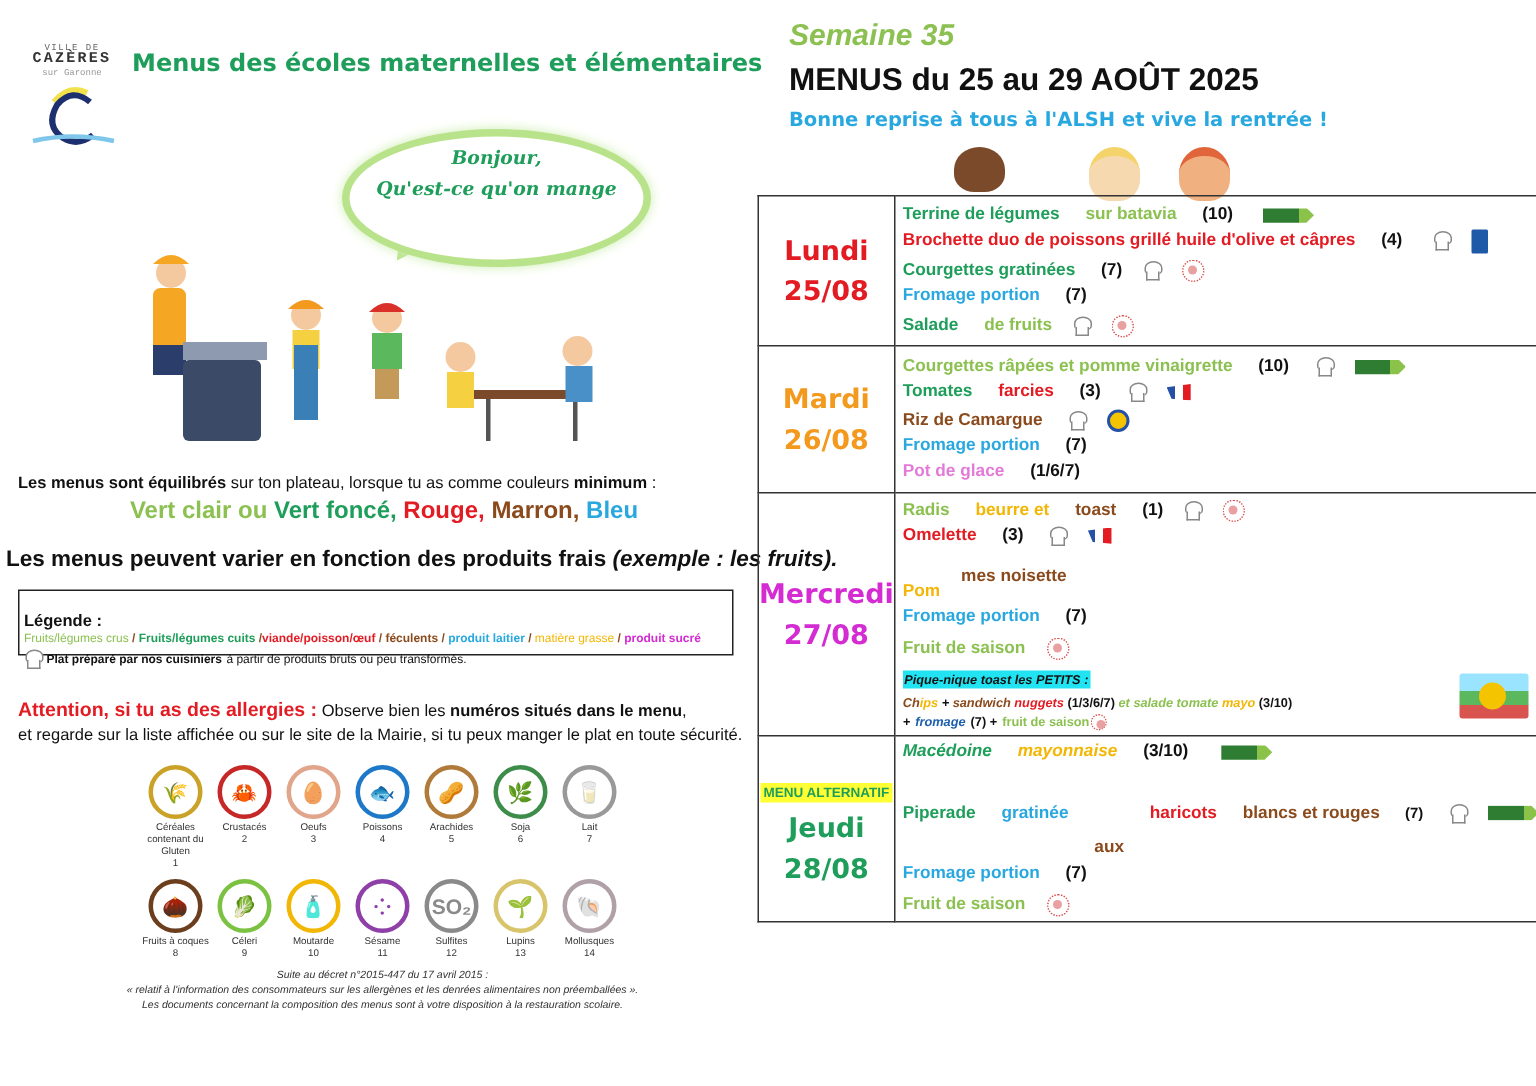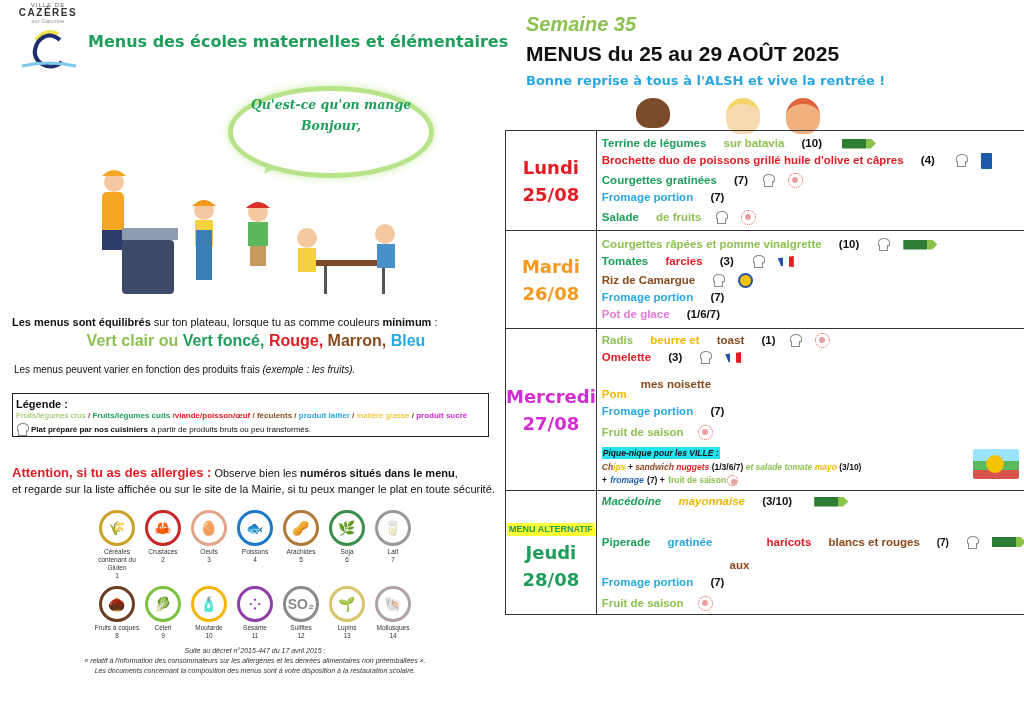--- a/index.html
+++ b/index.html
@@ -11,21 +11,21 @@
   .c-red{color:#e31b23;}
   .c-brn{color:#8b4a1c;}
   .c-blu{color:#29a8e0;}
   .c-yel{color:#f2b705;}
   .c-pnk{color:#e27ad8;}
   .c-mag{color:#d42bd3;}
   .c-org{color:#f39a1e;}
   .c-navy{color:#1d5fae;}
 
   
-  .logo{left:12px;top:2px;width:72px;height:78px;}
+  .logo{left:12px;top:28px;width:72px;height:78px;font-family:Liberation Mono, monospace;}
   .logo .l1{font-size:6px;letter-spacing:1px;text-align:center;color:#666;}
   .logo .l2{font-size:10px;letter-spacing:1.5px;text-align:center;color:#333;font-weight:bold;line-height:10px;}
   .logo .l3{font-size:6px;text-align:center;color:#999;}
   .logo svg{display:block;margin:2px auto 0;}
 
   .main-title{left:88px;top:32px;font-family:"DejaVu Sans",sans-serif;font-weight:bold;font-size:16px;color:#1e9e5a;}
   .week{left:526px;top:13px;font-style:italic;font-weight:bold;font-size:20px;color:#8cc152;}
   .menus-title{left:526px;top:42px;font-weight:bold;font-size:21px;color:#111;}
   .greeting{left:526px;top:73px;font-family:"DejaVu Sans",sans-serif;font-size:13px;color:#29a8e0;font-weight:bold;}
 
@@ -36,22 +36,22 @@
   
   .bubble{left:228px;top:86px;width:196px;height:82px;border-radius:50%;border:5px solid #b9e38a;box-shadow:0 0 8px #cdeeb0;background:#fff;}
   .bubble-tail{left:258px;top:150px;width:0;height:0;border-left:14px solid transparent;border-right:14px solid transparent;border-top:26px solid #b9e38a;transform:rotate(35deg);}
   .bubble-text{left:228px;top:94px;width:206px;text-align:center;font-family:"DejaVu Serif",serif;font-style:italic;font-weight:bold;font-size:12.5px;line-height:21px;color:#1e9e5a;}
 
   
   .scene{left:92px;top:160px;width:320px;height:140px;}
 
   .balance{left:12px;top:316px;font-size:11px;}
   .balance-colors{left:0;width:512px;top:332px;text-align:center;font-weight:bold;font-size:16px;}
-  .vary{left:14px;top:364px;font-size:10px;}
-  .legend{left:12px;top:393px;width:477px;height:44px;border:1px solid #222;box-sizing:border-box;padding:4px 3px;}
+  .vary{left:4px;top:364px;font-size:15px;font-weight:bold;}
+  .legend{left:12px;top:393px;width:477px;height:44px;border:1px solid #222;box-sizing:border-box;padding:14px 3px;}
   .legend .lt{font-weight:bold;font-size:11px;}
   .legend .lc{font-size:8px;font-weight:bold;white-space:nowrap;margin-top:1px;}
   .legend .lp{font-size:8px;margin-top:3px;display:flex;align-items:center;gap:3px;}
   .attention{left:12px;top:465px;font-size:11px;line-height:16px;width:495px;}
   .attention .big{font-size:13px;font-weight:bold;color:#e31b23;}
 
   
   .allergens{left:94px;top:510px;width:330px;}
   .arow{display:flex;justify-content:space-between;width:322px;}
   .aitem{width:46px;text-align:center;font-size:6.5px;line-height:8px;color:#333;}
@@ -104,22 +104,22 @@
 
 <div class="abs kids">
   <div class="face" style="left:0;background:#7a4a2a;"></div>
   <div class="face" style="left:90px;background:#f7d9b0;border-top:6px solid #f5d36b;"></div>
   <div class="face" style="left:150px;background:#f0b080;border-top:6px solid #e0653a;"></div>
 </div>
 
 <div class="abs bubble-tail"></div>
 <div class="abs bubble"></div>
 <div class="abs bubble-text">
+  <div>Bonjour,</div>
   <div>Qu'est-ce qu'on mange</div>
-  <div>Bonjour,</div>
 </div>
 
 <svg class="abs scene" viewBox="0 0 320 140">
   <g>
     <circle cx="22" cy="22" r="10" fill="#f5c9a0"></circle>
     <path d="M10 16 Q22 4 34 16 Z" fill="#f5a623"></path>
     <rect x="10" y="32" width="22" height="45" rx="5" fill="#f5a623"></rect>
     <rect x="10" y="70" width="22" height="20" fill="#2b3e6b"></rect>
   </g>
   <g>
@@ -354,21 +354,21 @@
           </div>
       <div class="it">
             <span class="c-blu" style="white-space: pre;">Fromage portion</span>
             <span class="n" style="white-space: pre;"> (7)</span>
           </div>
       <div class="it" style="margin-top:4px">
             <span class="c-lg" style="white-space: pre;">Fruit de saison</span>
             <span class="stamp" style="white-space: pre;"></span>
           </div>
       <div>
-        <span class="pn">Pique-nique pour les VILLE :</span>
+        <span class="pn">Pique-nique toast les PETITS :</span>
         <div class="pnl"><span class="c-brn" style="white-space: pre;">Ch</span><span class="c-yel" style="white-space: pre;">ips</span><span class="n" style="white-space: pre;"> + </span><span class="c-brn" style="white-space: pre;">sandwich </span><span class="c-red" style="white-space: pre;">nuggets</span><span class="n" style="font-style: normal; white-space: pre;"> (1/3/6/7) </span><span class="c-lg" style="white-space: pre;">et salade tomate </span><span class="c-yel" style="white-space: pre;">mayo</span><span class="n" style="font-style: normal; white-space: pre;"> (3/10)</span></div>
         <div class="pnl" style="display:flex;align-items:center;gap:1px">
               <span class="n" style="white-space:pre">+ </span>
               <span class="c-navy" style="white-space: pre;">fromage</span>
               <span class="n" style="white-space:pre;font-style:normal"> (7) + </span>
               <span class="c-lg" style="font-style: normal; white-space: pre;">fruit de saison</span>
               <span class="stamp" style="width: 11px; height: 11px; white-space: pre;"></span>
             </div>
       </div>
       <span class="picnic"></span>

